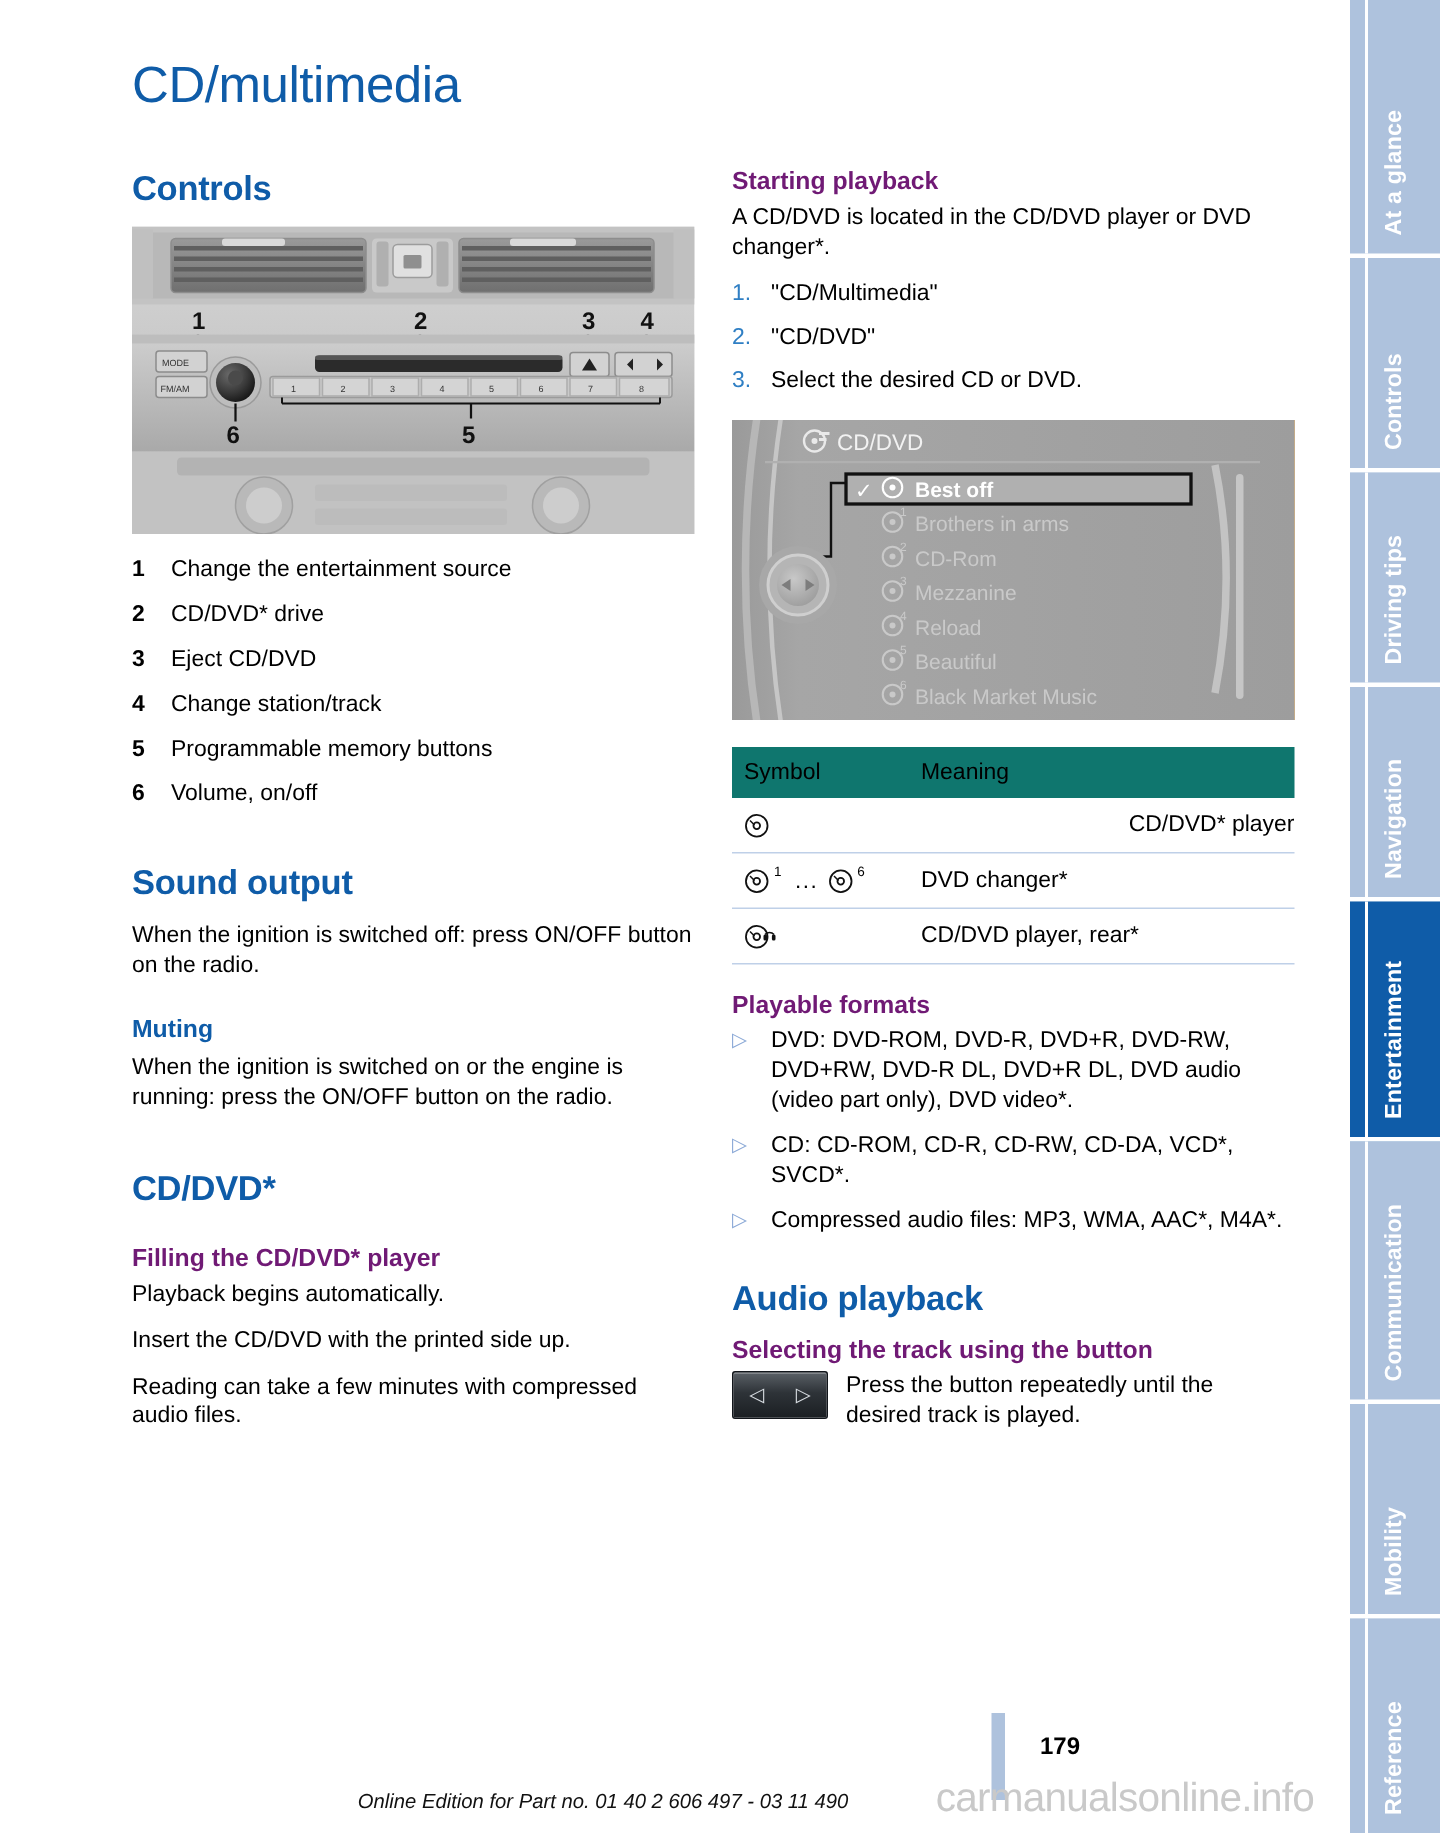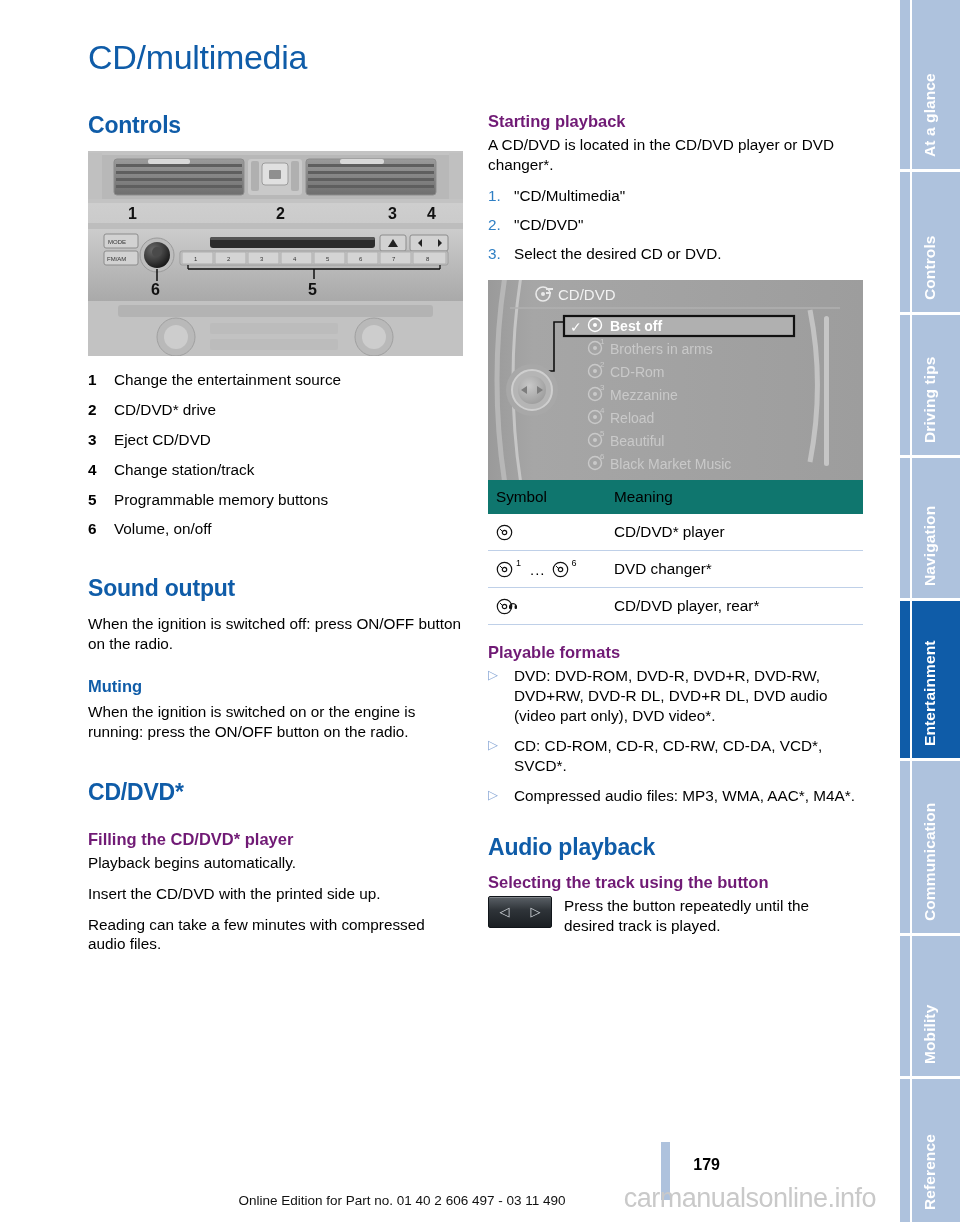--- a/index.html
+++ b/index.html
@@ -178,21 +178,21 @@
     font-weight: normal;
     padding: 8px 0 8px 8px;
     font-size: 15.3px;
   }
   table.symtab th.c1, table.symtab td.c1 { width: 110px; }
   table.symtab td {
     padding: 9px 0 9px 8px;
     border-bottom: 1px solid #bfd0e8;
     vertical-align: middle;
   }
-  table.symtab tr.first td { border-top: none; }
+  table.symtab tr.first td { border-top: none; text-align: right; }
   .symcell { display: flex; align-items: center; gap: 6px; }
 
   
   .disc {
     position: relative;
     width: 17px; height: 17px;
     flex: 0 0 17px;
   }
   .disc svg { display: block; }
   .sup {
@@ -230,21 +230,21 @@
     font-weight: bold;
   }
   .footer {
     position: absolute;
     left: 0; right: 0;
     bottom: 14px;
     text-align: center;
     font-size: 13.5px;
     color: #111;
   }
-  .footer-inner { display: inline-block; transform: translateX(-38px); }
+  .footer-inner { display: inline-block; transform: translateX(-38px); font-style: italic; }
   .watermark {
     position: absolute;
     right: 4px;
     bottom: 8px;
     font-size: 27px;
     color: #c9c9c9;
     letter-spacing: -0.5px;
     white-space: nowrap;
   }
   .blue-bar {
@@ -462,21 +462,21 @@
           <span>"CD/DVD"</span>
         </li>
         <li>
           <span class="snum">3.</span>
           <span>Select the desired CD or DVD.</span>
         </li>
       </ul>
 
       <div class="sp-8"></div>
 
-      <div style="position:relative;width:375px;height:200px;background:#a16207;">
+      <div style="position:relative;width:375px;height:200px;background:#a16207;margin-bottom:18px;">
         <svg width="375" height="200" viewBox="0 0 375 200">
           <defs>
             <linearGradient id="scrbg" x1="0" y1="0" x2="1" y2="0">
               <stop offset="0%" stop-color="#9a9a9a"></stop>
               <stop offset="12%" stop-color="#a6a6a6"></stop>
               <stop offset="100%" stop-color="#9d9d9d"></stop>
             </linearGradient>
             <radialGradient id="knob2" cx="40%" cy="35%" r="70%">
               <stop offset="0%" stop-color="#c8c8c8"></stop>
               <stop offset="100%" stop-color="#9d9d9d"></stop>

